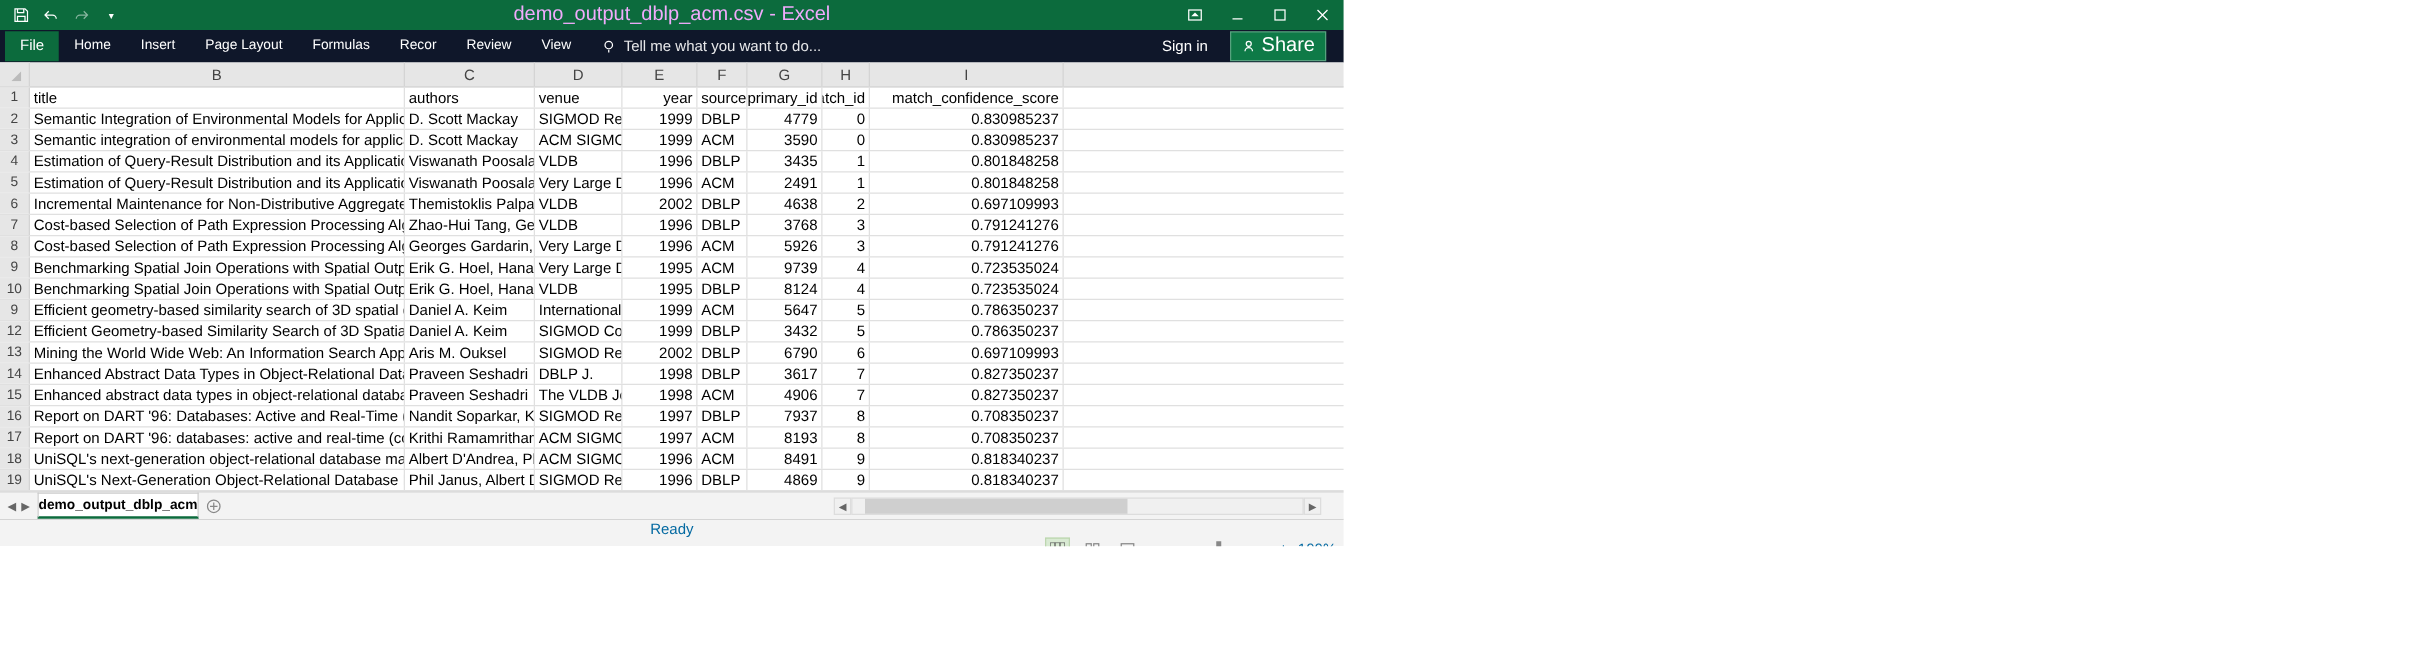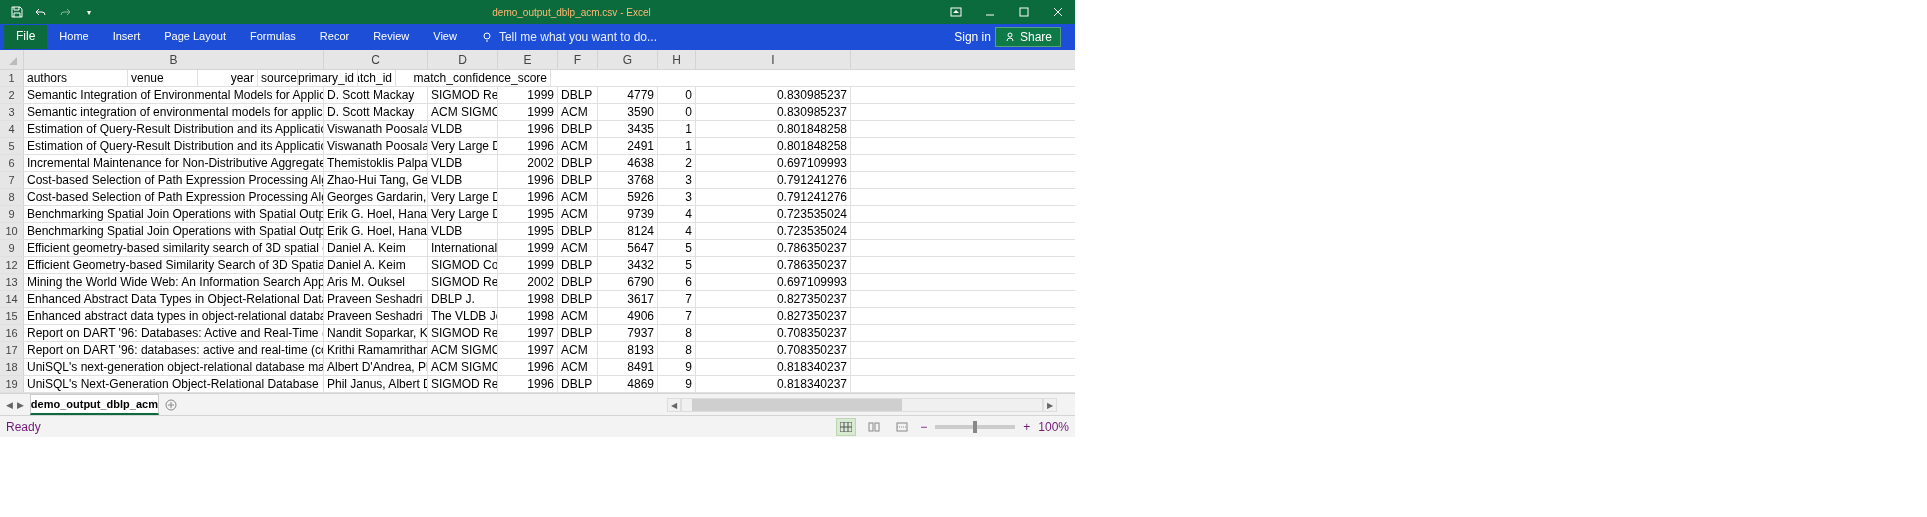--- a/index.html
+++ b/index.html
@@ -1,28 +1,28 @@
 <!DOCTYPE html>
 <html><head>
 <meta charset="utf-8">
 <style>
 * { margin: 0; padding: 0; box-sizing: border-box; font-family: "Segoe UI", Arial, sans-serif; }
 body { background: #fff; user-select: none; width: 1075px; }
 .titlebar { height: 24px; background: #0c6b3d; display: flex; align-items: center; color: #fff; font-size: 12px; position: relative; }
 .qat { display: flex; align-items: center; gap: 2px; padding-left: 6px; }
 .qat-item { width: 22px; height: 22px; display: flex; align-items: center; justify-content: center; color: #fff; font-size: 12px; }
-.title-text { position: absolute; left: 50%; transform: translateX(-50%); font-size: 10px; color: #fdba74; margin-left: 34px; }
+.title-text { position: absolute; left: 50%; transform: translateX(-50%); font-size: 16px; color: #f0abfc; }
 .win-controls { margin-left: auto; display: flex; }
 .win-btn { width: 34px; height: 24px; display: flex; align-items: center; justify-content: center; color: rgba(255,255,255,0.8); font-size: 11px; }
-.ribbon { height: 26px; background: #1d4ed8; display: flex; align-items: center; padding: 0 4px; }
+.ribbon { height: 26px; background: #0f172a; display: flex; align-items: center; padding: 0 4px; }
 .file-tab { background: #0c6b3d; color: #fff; padding: 4px 12px 6px; font-size: 12px; }
 .ribbon-tab { color: #fff; padding: 4px 12px 6px; font-size: 11px; }
 .tellme { display: flex; align-items: center; color: rgba(255,255,255,0.9); font-size: 12px; margin-left: 12px; gap: 6px; }
-.ribbon-right { margin-left: auto; display: flex; align-items: center; gap: 4px; color: #fff; font-size: 12px; padding-right: 10px; }
-.share-btn { background: #0e7a47; border: 1px solid rgba(255,255,255,0.3); padding: 2px 8px; display: flex; align-items: center; gap: 4px; font-size: 12px; }
+.ribbon-right { margin-left: auto; display: flex; align-items: center; gap: 18px; color: #fff; font-size: 12px; padding-right: 10px; }
+.share-btn { background: #0e7a47; border: 1px solid rgba(255,255,255,0.3); padding: 2px 8px; display: flex; align-items: center; gap: 4px; font-size: 16px; }
 
 .col-headers { display: flex; height: 20px; border-bottom: 1px solid #d4d4d4; background: #e6e6e6; font-size: 12px; color: #444; }
 .corner { width: 24px; border-right: 1px solid #d4d4d4; background: #e6e6e6; display:flex; align-items:center; justify-content:center; }
 .ch { border-right: 1px solid #d4d4d4; display: flex; align-items: center; justify-content: center; }
 .grid { display: flex; flex-direction: column; }
 .row { display: flex; height: 17px; font-size: 12px; border-bottom: 1px solid #e0e0e0; }
 .rh { width: 24px; background: #e6e6e6; border-right: 1px solid #d4d4d4; display: flex; align-items: center; justify-content: center; color: #444; font-size: 11px; }
 .cell { border-right: 1px solid #e0e0e0; padding: 0 3px; white-space: nowrap; overflow: hidden; display: flex; align-items: center; }
 .num { justify-content: flex-end; }
 .cA { width: 300px; } .cB { width: 104px; } .cC { width: 70px; text-align: center; }
@@ -33,21 +33,21 @@
 
 .sheet-tabs { height: 22px; border-top: 1px solid #d4d4d4; background: #f3f3f3; display: flex; align-items: stretch; position: relative; }
 .tab-nav { display: flex; align-items: center; padding: 0 6px; gap: 4px; color: #666; font-size: 9px; }
 .sheet-tab { background: #fff; border: 1px solid #ccc; border-bottom: 2px solid #0c6b3d; padding: 0 0; font-size: 11px; font-weight: bold; display: flex; align-items: center; }
 .add-sheet { width: 24px; display: flex; align-items: center; justify-content: center; color: #666; font-size: 12px; }
 .hscroll { position: absolute; right: 18px; bottom: 2px; height: 16px; width: 390px; display: flex; align-items: center; }
 .hscroll-track { flex: 1; height: 14px; background: #f0f0f0; border: 1px solid #ddd; position: relative; }
 .hscroll-thumb { position: absolute; left: 10px; width: 210px; height: 12px; background: #cfcfcf; top: 0; }
 .hscroll-btn { width: 14px; height: 14px; border: 1px solid #ddd; background: #f0f0f0; display:flex; align-items:center; justify-content:center; font-size:8px; color:#666; }
 
-.statusbar { height: 22px; background: #f3f3f3; border-top: 1px solid #d4d4d4; display: flex; align-items: center; font-size: 12px; color: #701a75; padding: 0 6px; }
+.statusbar { height: 22px; background: #f3f3f3; border-top: 1px solid #d4d4d4; display: flex; align-items: center; font-size: 12px; color: #0369a1; padding: 0 6px; flex-direction: column; }
 .sb-right { margin-left: auto; display: flex; align-items: center; gap: 8px; }
 .view-btn { width: 20px; height: 18px; border: 1px solid transparent; display: flex; align-items: center; justify-content: center; font-size: 11px; color: #555; }
 .view-btn.active { background: #d9ead3; border-color:#bcd6af; }
 .zoom-slider { width: 80px; height: 4px; background: #ccc; position: relative; }
 .zoom-thumb { position: absolute; left: 38px; top: -4px; width: 4px; height: 12px; background: #888; }
 
 svg { display: block; }
 </style>
 </head>
 <body>
@@ -141,20 +141,21 @@
   <div class="ch chE">E</div>
   <div class="ch chF">F</div>
   <div class="ch chG">G</div>
   <div class="ch chH">H</div>
   <div class="ch chI">I</div>
 </div>
 
 <div class="grid" id="grid">
     <div class="row">
       <div class="rh">1</div>
+      <div class="cell cA">title</div>
       <div class="cell cB">authors</div>
       <div class="cell cC">venue</div>
       <div class="cell cD num">year</div>
       <div class="cell cE">source</div>
       <div class="cell cF num">primary_id</div>
       <div class="cell cG num">match_id</div>
       <div class="cell cH num">match_confidence_score</div>
     </div>
     <div class="row">
       <div class="rh">2</div>

